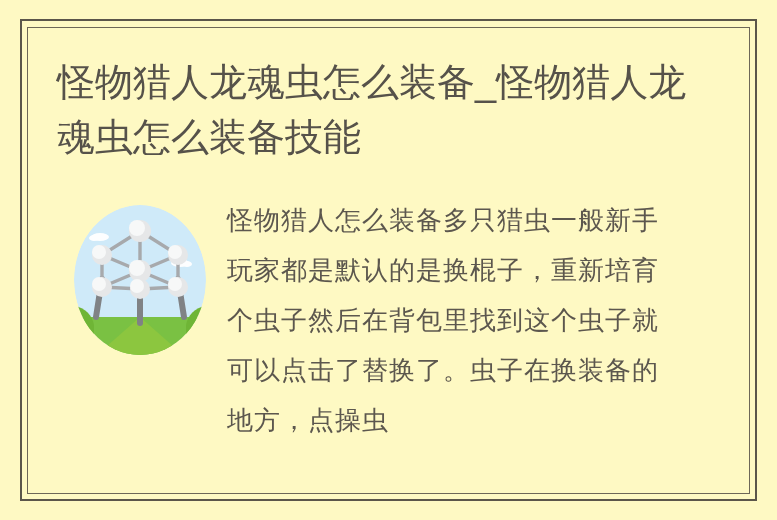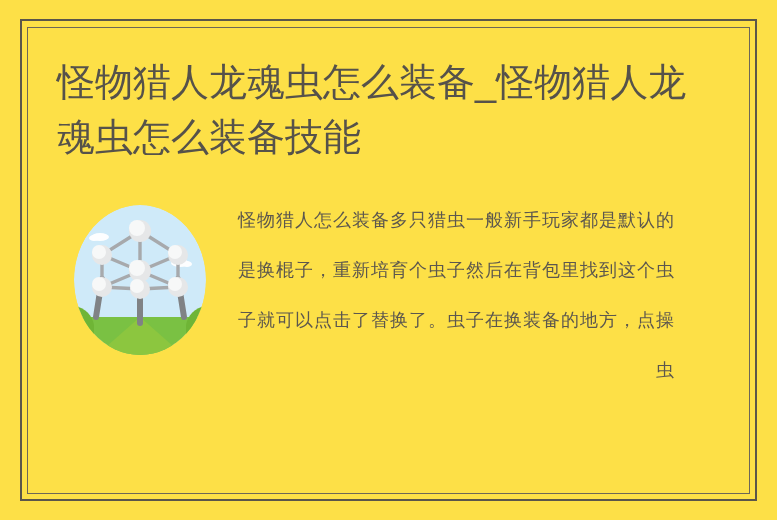--- a/index.html
+++ b/index.html
@@ -11,21 +11,21 @@
     height: 520px;
     background: #fbfbf3;
     font-family: "Liberation Sans", sans-serif;
     overflow: hidden;
   }
 
   #page {
     position: relative;
     width: 777px;
     height: 520px;
-    background: #fde047;
+    background: #fef9c3;
     box-sizing: border-box;
   }
 
   
   .frame-outer {
     position: absolute;
     left: 20px;
     top: 19px;
     width: 737px;
     height: 482px;
@@ -90,26 +90,25 @@
     width: 136px;
     height: 150px;
   }
 
   .body-text {
     position: absolute;
     left: 200px;
     top: 0px;
     width: 448px;
     font-family: "DejaVu Serif", "Liberation Serif", serif;
-    font-size: 18px;
+    font-size: 26px;
     line-height: 50px;
     color: #5c574e;
     letter-spacing: 1px;
     white-space: pre-line;
-    text-align: right;
   }
 </style>
 </head>
 <body>
 
 <div id="page">
 
   <div class="frame-outer"></div>
   <div class="frame-inner"></div>
 

